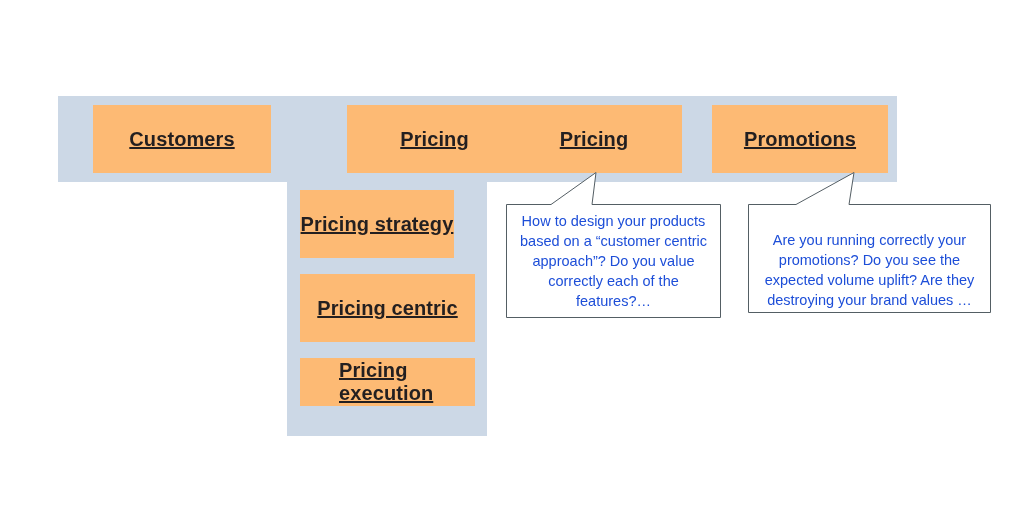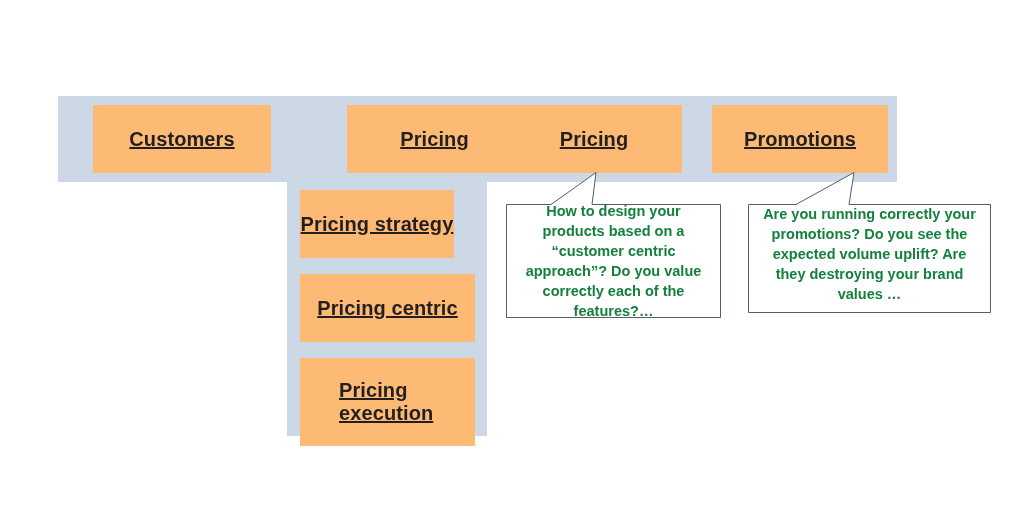--- a/index.html
+++ b/index.html
@@ -61,44 +61,43 @@
     font-size: 20px;
   }
 
   .card-customers   { left: 93px;  top: 105px; width: 178px; height: 68px; }
   .card-pricing     { left: 307px; top: 105px; width: 175px; height: 68px; margin-left: 40px; }
   .card-products    { left: 506px; top: 105px; width: 176px; height: 68px; }
   .card-promotions  { left: 712px; top: 105px; width: 176px; height: 68px; }
 
   .card-pstrategy   { left: 300px; top: 190px; width: 154px; height: 68px; }
   .card-psetting    { left: 300px; top: 274px; width: 175px; height: 68px; }
-  .card-pexecution  { left: 300px; top: 358px; width: 175px; height: 88px; padding-left: 39px; }
+  .card-pexecution  { left: 300px; top: 358px; width: 175px; height: 48px; padding-left: 39px; }
 
   
   .callout {
     position: absolute;
   }
   .callout svg {
     position: absolute;
     left: 0;
     top: 0;
     overflow: visible;
   }
   .callout-text {
     position: absolute;
     box-sizing: border-box;
     display: flex;
     align-items: center;
     justify-content: center;
     text-align: center;
-    color: #15803d;
+    color: #1d4ed8;
     font-size: 14.5px;
     line-height: 20px;
     font-family: "Liberation Sans", sans-serif;
-    font-weight: bold;
   }
 
   .co-customers  { left: 57px;  top: 165px; width: 216px; height: 152px; }
   .co-products   { left: 506px; top: 165px; width: 215px; height: 158px; }
   .co-promotions { left: 748px; top: 165px; width: 243px; height: 152px; }
 </style>
 </head>
 <body>
 
 <div id="diagram">
@@ -125,16 +124,16 @@
     <svg width="215" height="158" viewBox="0 0 215 158">
       <path d="M 0.5 39.5 L 45 39.5 L 90 7.5 L 86 39.5 L 214.5 39.5 L 214.5 152.5 L 0.5 152.5 Z" fill="#ffffff" stroke="#545e64" stroke-width="1" stroke-linejoin="miter"></path>
     </svg>
     <div class="callout-text" style="left:8px; top:44px; width:199px; height:104px;">How to design your products based on a “customer centric approach”? Do you value correctly each of the features?…</div>
   </div>
 
   <div class="callout co-promotions">
     <svg width="243" height="152" viewBox="0 0 243 152">
       <path d="M 0.5 39.5 L 48 39.5 L 106 7.5 L 101 39.5 L 242.5 39.5 L 242.5 147.5 L 0.5 147.5 Z" fill="#ffffff" stroke="#545e64" stroke-width="1" stroke-linejoin="miter"></path>
     </svg>
-    <div class="callout-text" style="left:8px; top:42px; width:227px; height:94px;">Are you running correctly your promotions? Do you see the expected volume uplift? Are they destroying your brand values …</div>
+    <div class="callout-text" style="left:8px; top:58px; width:227px; height:94px;">Are you running correctly your promotions? Do you see the expected volume uplift? Are they destroying your brand values …</div>
   </div>
 
 </div>
 
 </body></html>

